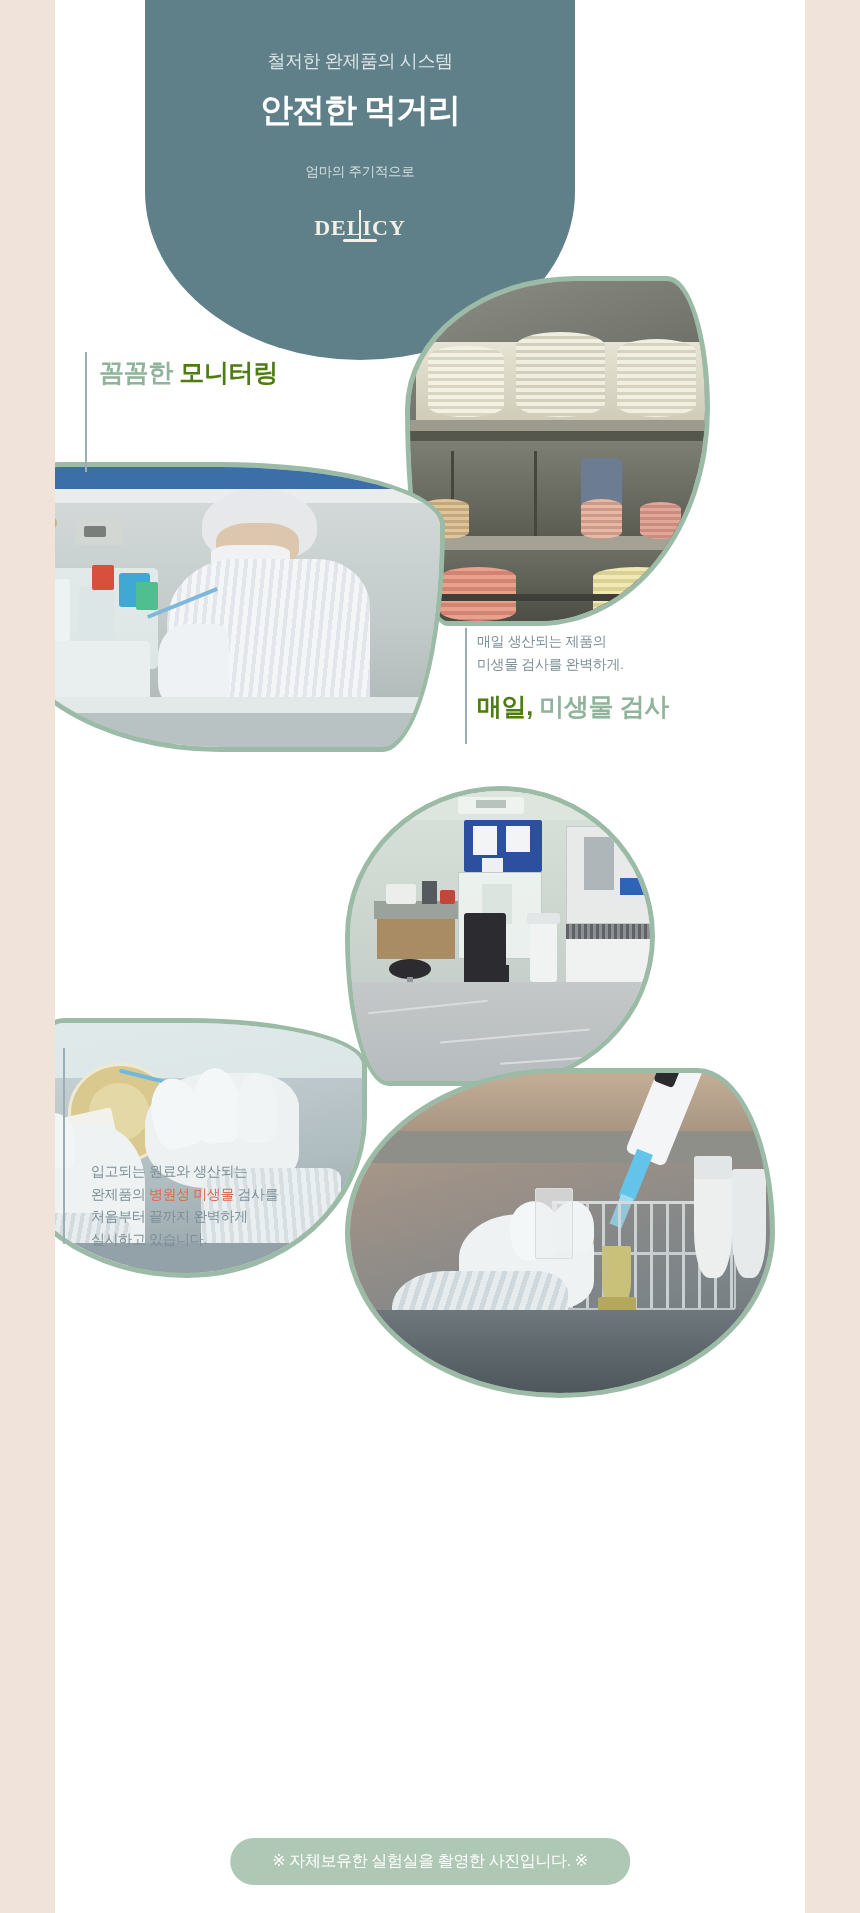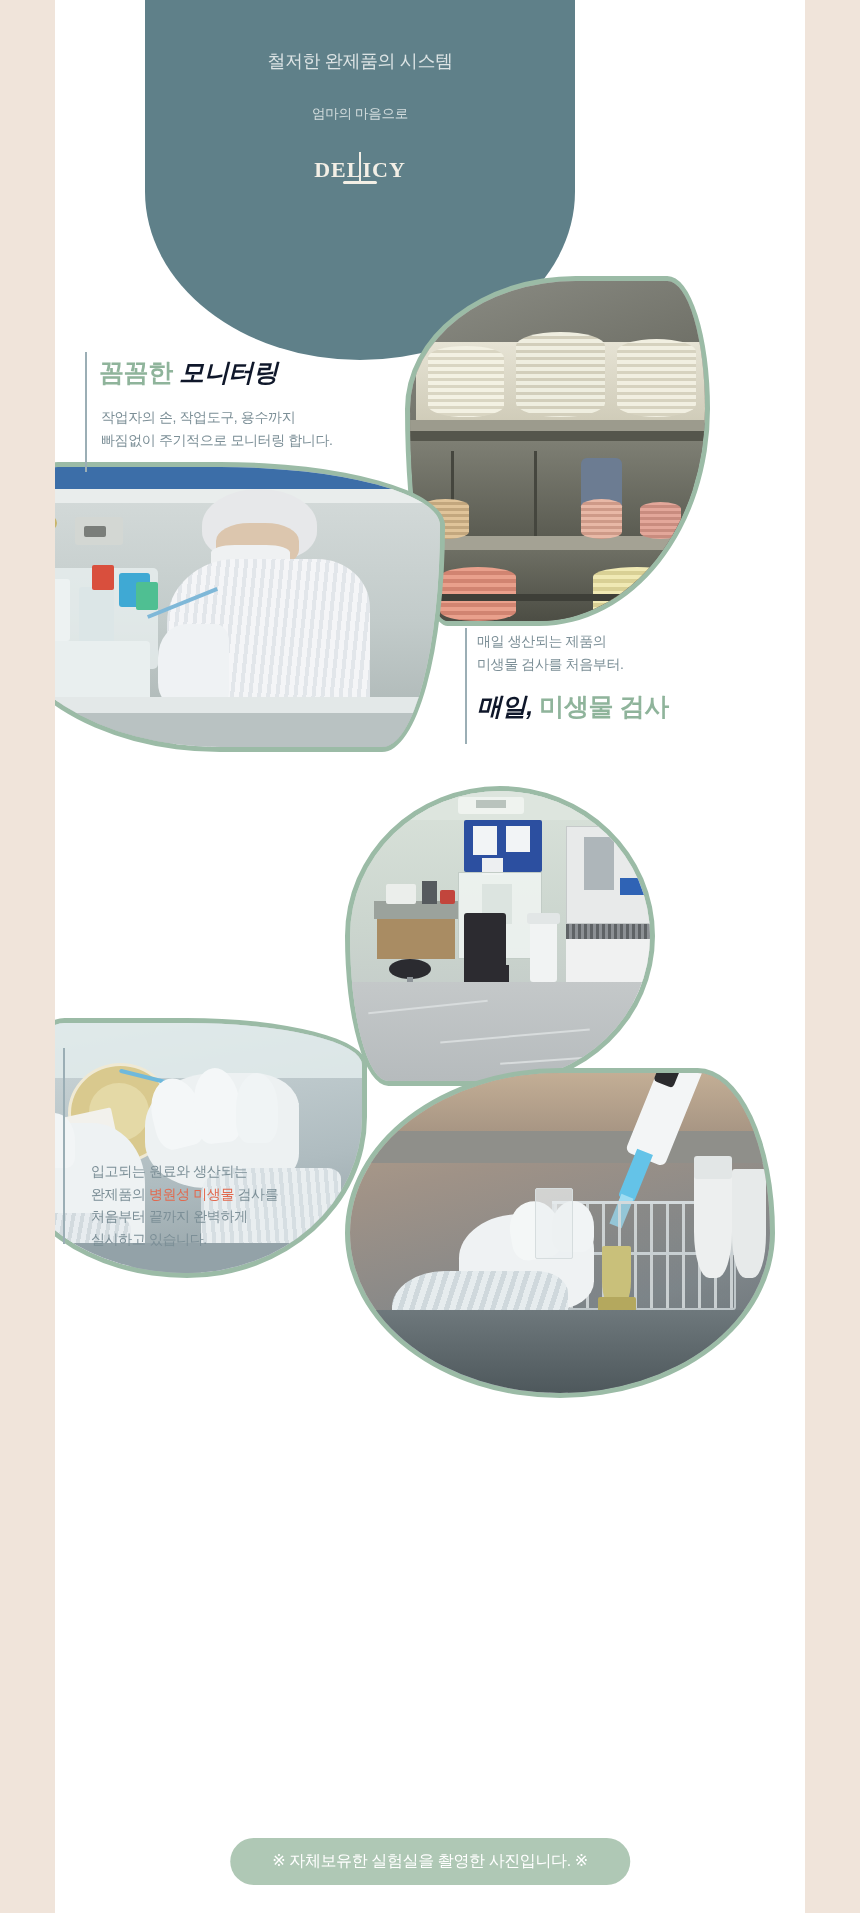--- a/index.html
+++ b/index.html
@@ -94,21 +94,21 @@
   .sc { position:absolute; inset:0; }
   .sc div { position:absolute; }
 
   
   .vline { position:absolute; width:2px; background:#9BAEB5; z-index:5; }
 
   .tx { position:absolute; z-index:6; letter-spacing:-0.4px; }
 
   .head-big { font-size:25px; font-weight:700; line-height:1.15; white-space:nowrap; }
   .c-green { color:#8FB49B; }
-  .c-teal  { color:#0f172a;font-style:italic; }
+  .c-teal  { color:#4d7c0f; }
   .c-red   { color:#E2694E; }
 
   .body-txt { font-size:14px; line-height:1.62; color:#7C8F97; }
 
   
   #footer-pill {
     position:absolute; left:50%; top:1838px; transform:translateX(-50%);
     background:#AFC8B5; color:#FFFFFF;
     font-size:16px; letter-spacing:-0.4px;
     padding:13px 42px; border-radius:40px; white-space:nowrap; z-index:7;
@@ -116,22 +116,23 @@
 </style>
 </head>
 <body>
 
 <div id="page">
   <div id="canvas">
 
     <div class="hero-blob"></div>
     <div class="hero-inner">
       <div class="hero-line1">철저한 완제품의 시스템</div>
+      <div class="hero-headline">안전한 먹거리</div>
       <div class="hero-sub">
-        <div>엄마의 마음으로</div>
+        <div>엄마의 주기적으로</div>
       </div>
       <div style="margin-top:4px;">
         <span class="hero-logo">
           <span>DELICY</span>
           <span class="stem"></span>
           <span class="base"></span>
         </span>
       </div>
     </div>
 
@@ -306,29 +307,25 @@
 
         <div style="left:0;top:74%;width:100%;height:26%;background:linear-gradient(180deg,#6E787C,#4E585C);"></div>
       </div>
     </div>
 
     <div class="vline" style="left:30px;top:352px;height:120px;"></div>
     <div class="tx head-big" style="left:44px;top:358px;">
       <span class="c-green">꼼꼼한</span>
       <span class="c-teal">모니터링</span>
     </div>
-    <div class="tx body-txt" style="left:46px;top:406px;">
-      <div>작업자의 손, 작업도구, 용수까지</div>
-      <div>빠짐없이 주기적으로 모니터링 합니다.</div>
-    </div>
 
     <div class="vline" style="left:410px;top:628px;height:116px;"></div>
     <div class="tx body-txt" style="left:422px;top:630px;">
       <div>매일 생산되는 제품의</div>
-      <div>미생물 검사를 처음부터.</div>
+      <div>미생물 검사를 완벽하게.</div>
     </div>
     <div class="tx head-big" style="left:422px;top:692px;">
       <span class="c-teal">매일,</span>
       <span class="c-green">미생물 검사</span>
     </div>
 
     <div class="vline" style="left:8px;top:1048px;height:196px;"></div>
     <div class="tx body-txt" style="left:36px;top:1160px;z-index:8;">
       <div>입고되는 원료와 생산되는</div>
       <div>

